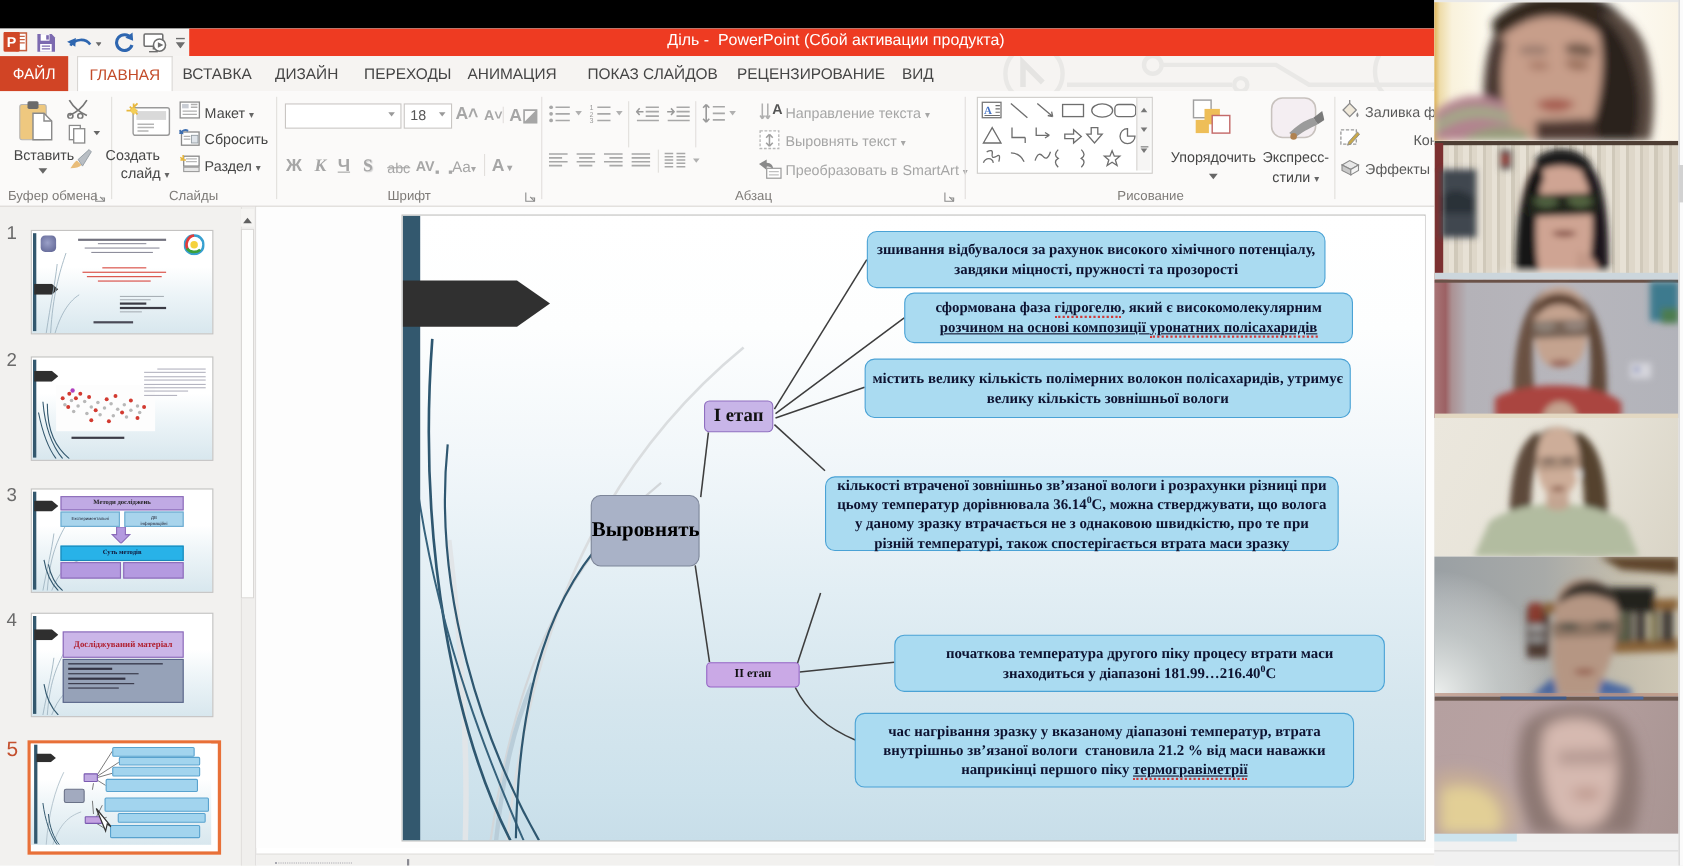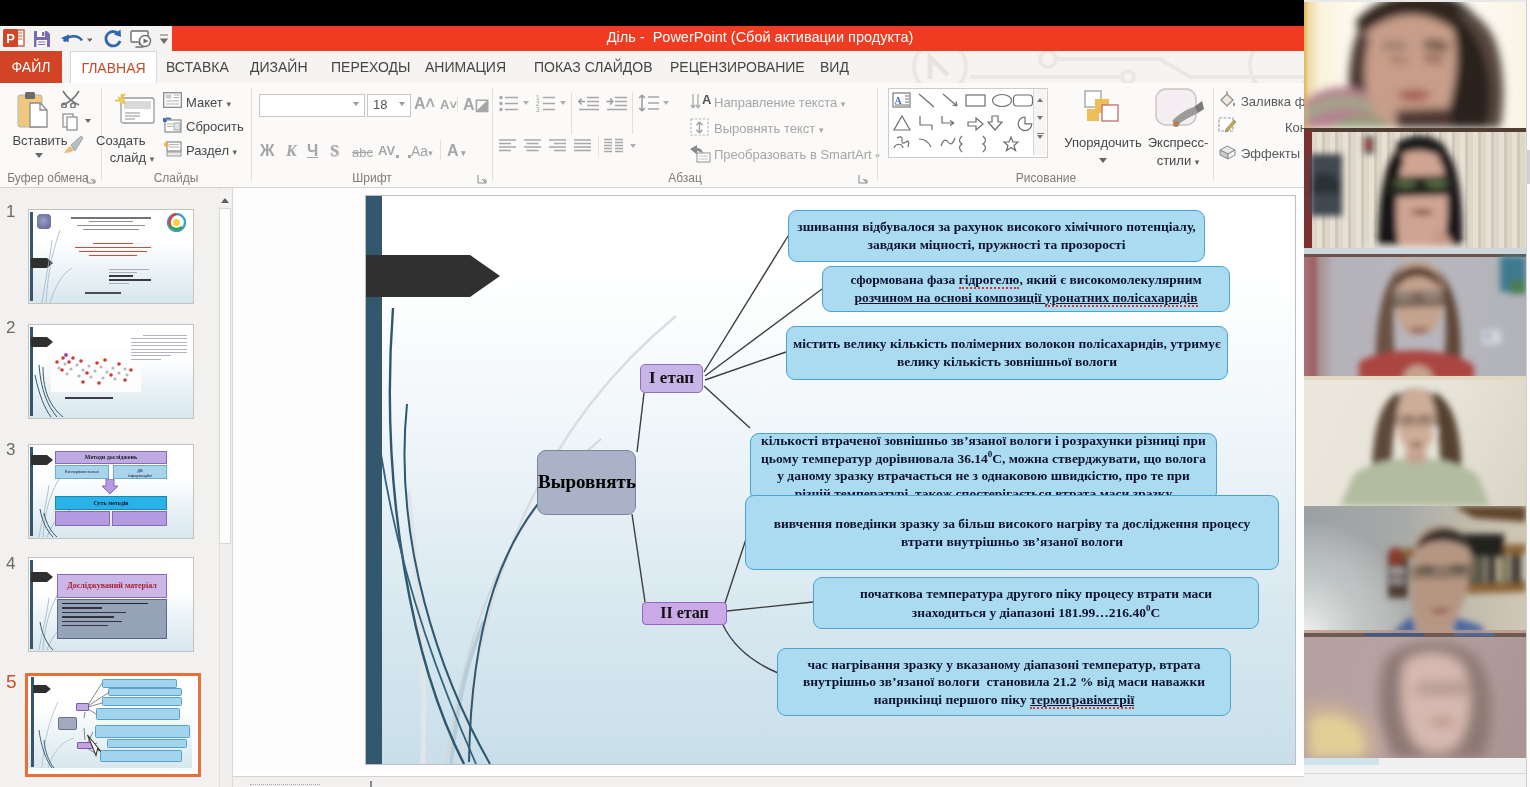--- a/index.html
+++ b/index.html
@@ -608,36 +608,33 @@
         <path d="M278 197 L271 256"></path>
         <path d="M266 318 L279 406"></path>
         <path d="M359 407 L380 343"></path>
         <path d="M361 415 L447 406"></path>
         <path d="M357 429 Q372 460 412 477"></path>
       </g>
     </svg>
 
     <div class="abs" style="left:274px;top:168px;width:63px;height:29px;background:#c8b5e8;border:1.6px solid #8f6fc0;border-radius:5px;box-sizing:border-box;color:#111;font-family:'Liberation Serif',serif;font-weight:bold;font-size:17px;text-align:center;line-height:25px;">I етап</div>
     <div class="abs" style="left:171px;top:254px;width:99px;height:65px;background:#a9b2c7;border:1.6px solid #7d8699;border-radius:9px;box-sizing:border-box;color:#000;font-family:'Liberation Serif',serif;font-weight:bold;font-size:19px;text-align:center;line-height:61px;">Выровнять</div>
-    <div class="abs" style="left:276px;top:406px;width:85px;height:23px;background:#caa9e6;border:1.4px solid #9565c5;border-radius:4px;box-sizing:border-box;color:#111;font-family:'Liberation Serif',serif;font-weight:bold;font-size:16px;text-align:center;line-height:19px;">II етап</div>
+    <div class="abs" style="left:276px;top:406px;width:85px;height:23px;background:#caa9e6;border:1.4px solid #9565c5;border-radius:4px;box-sizing:border-box;color:#111;font-family:'Liberation Serif',serif;font-weight:bold;font-size:11px;text-align:center;line-height:19px;">II етап</div>
 
     <div class="bbox" style="left:422px;top:14px;width:415px;height:50px;">
       <div>зшивання відбувалося за рахунок високого хімічного потенціалу, завдяки міцності, пружності та прозорості</div>
     </div>
     <div class="bbox" style="left:456px;top:70px;width:406px;height:44px;">
       <div>сформована фаза <span style="border-bottom:2px dotted #d03a3a;">гідрогелю</span>, який є високомолекулярним <u>розчином на основі композиції <span style="border-bottom:2px dotted #d03a3a;">уронатних полісахаридів</span></u></div>
     </div>
     <div class="bbox" style="left:420px;top:130px;width:440px;height:52px;">
       <div>містить велику кількість полімерних волокон полісахаридів, утримує велику кількість зовнішньої вологи</div>
     </div>
     <div class="bbox" style="left:384px;top:200px;width:465px;height:66px;margin-top:37px;">
       <div>кількості втраченої зовнішньо зв’язаної вологи і розрахунки різниці при<br>цьому температур дорівнювала 36.14<sup>0</sup>С, можна стверджувати, що волога<br>у даному зразку втрачається не з однаковою швидкістю, про те при<br>різній температурі, також спостерігається втрата маси зразку</div>
-    </div>
-    <div class="bbox" style="left:379px;top:299px;width:532px;height:73px;">
-      <div>вивчення поведінки зразку за більш високого нагріву та дослідження процесу<br>втрати внутрішньо зв’язаної вологи</div>
     </div>
     <div class="bbox" style="left:447px;top:381px;width:444px;height:50px;">
       <div>початкова температура другого піку процесу втрати маси<br>знаходиться у діапазоні 181.99…216.40<sup>0</sup>С</div>
     </div>
     <div class="bbox" style="left:411px;top:452px;width:452px;height:66px;">
       <div>час нагрівання зразку у вказаному діапазоні температур, втрата внутрішньо зв’язаної вологи&nbsp; становила 21.2 % від маси наважки наприкінці першого піку <span style="border-bottom:2px dotted #d03a3a;"><u>термогравіметрії</u></span></div>
     </div>
   </div>
 
 </div>

